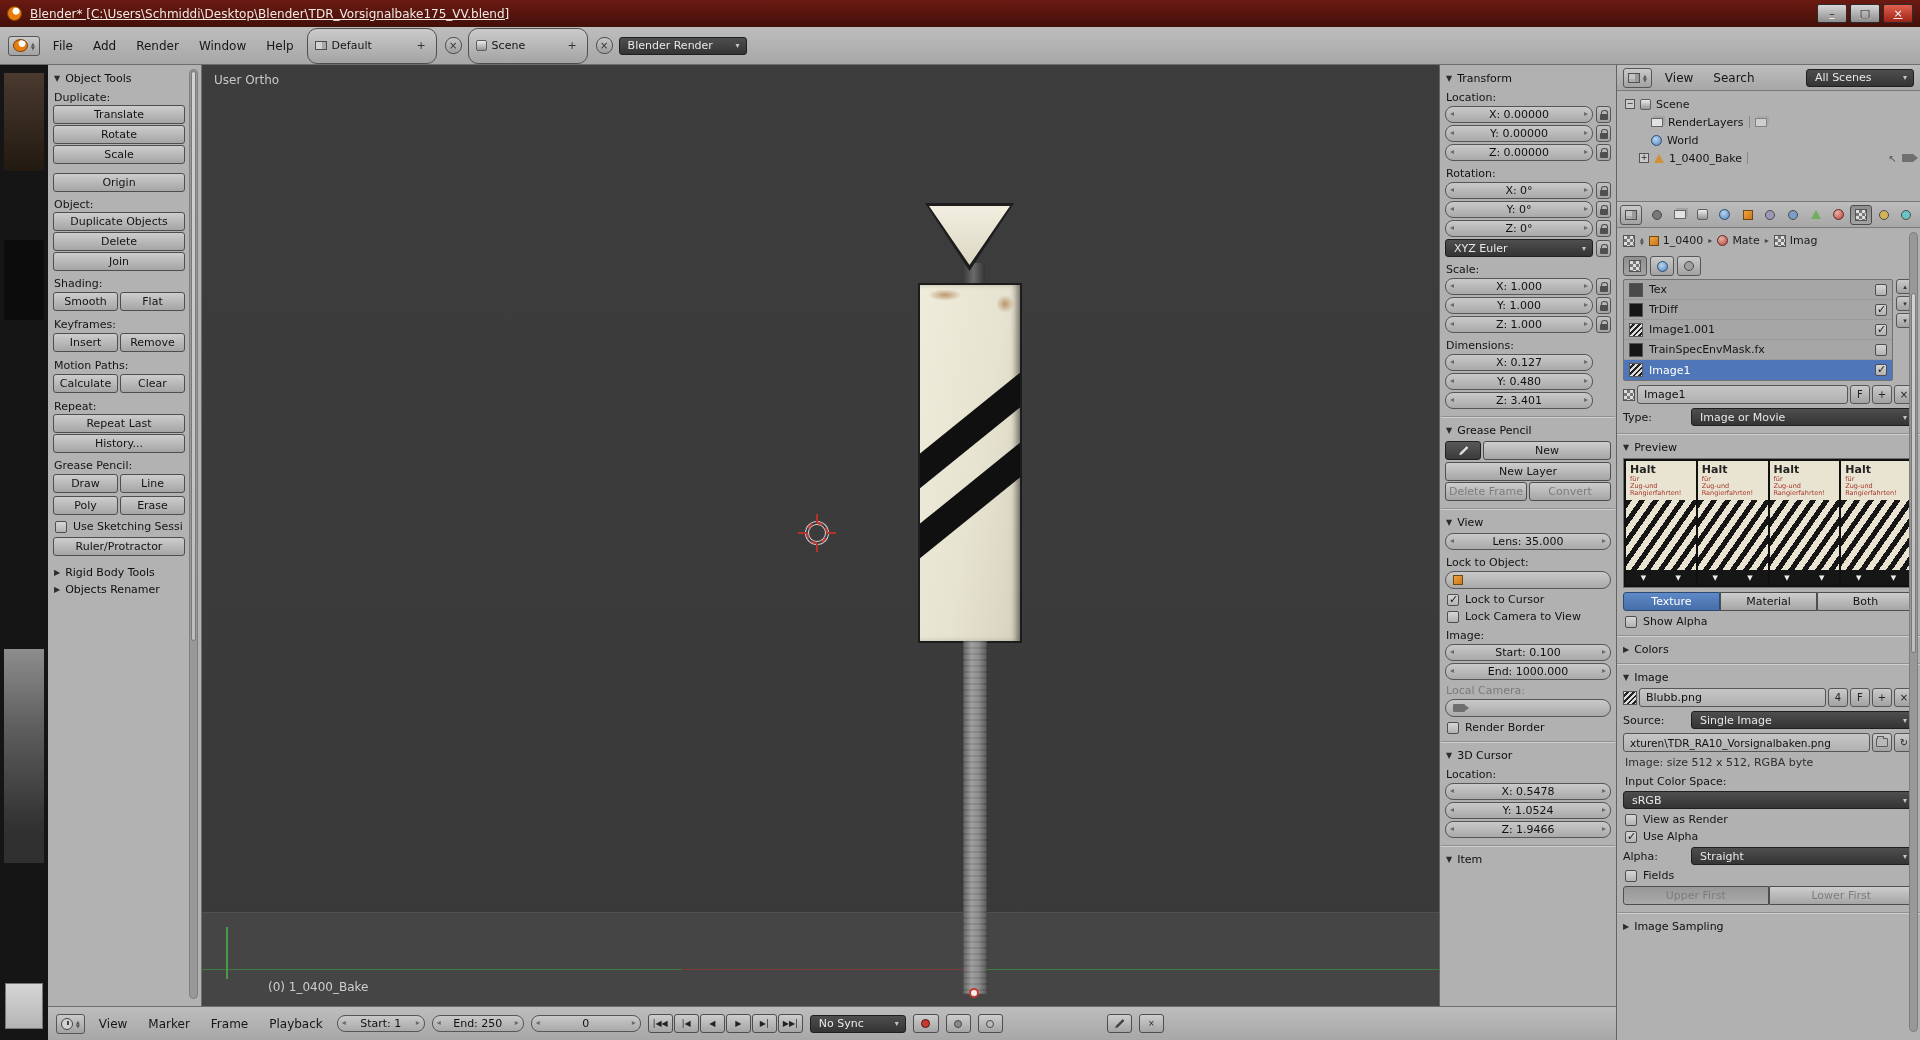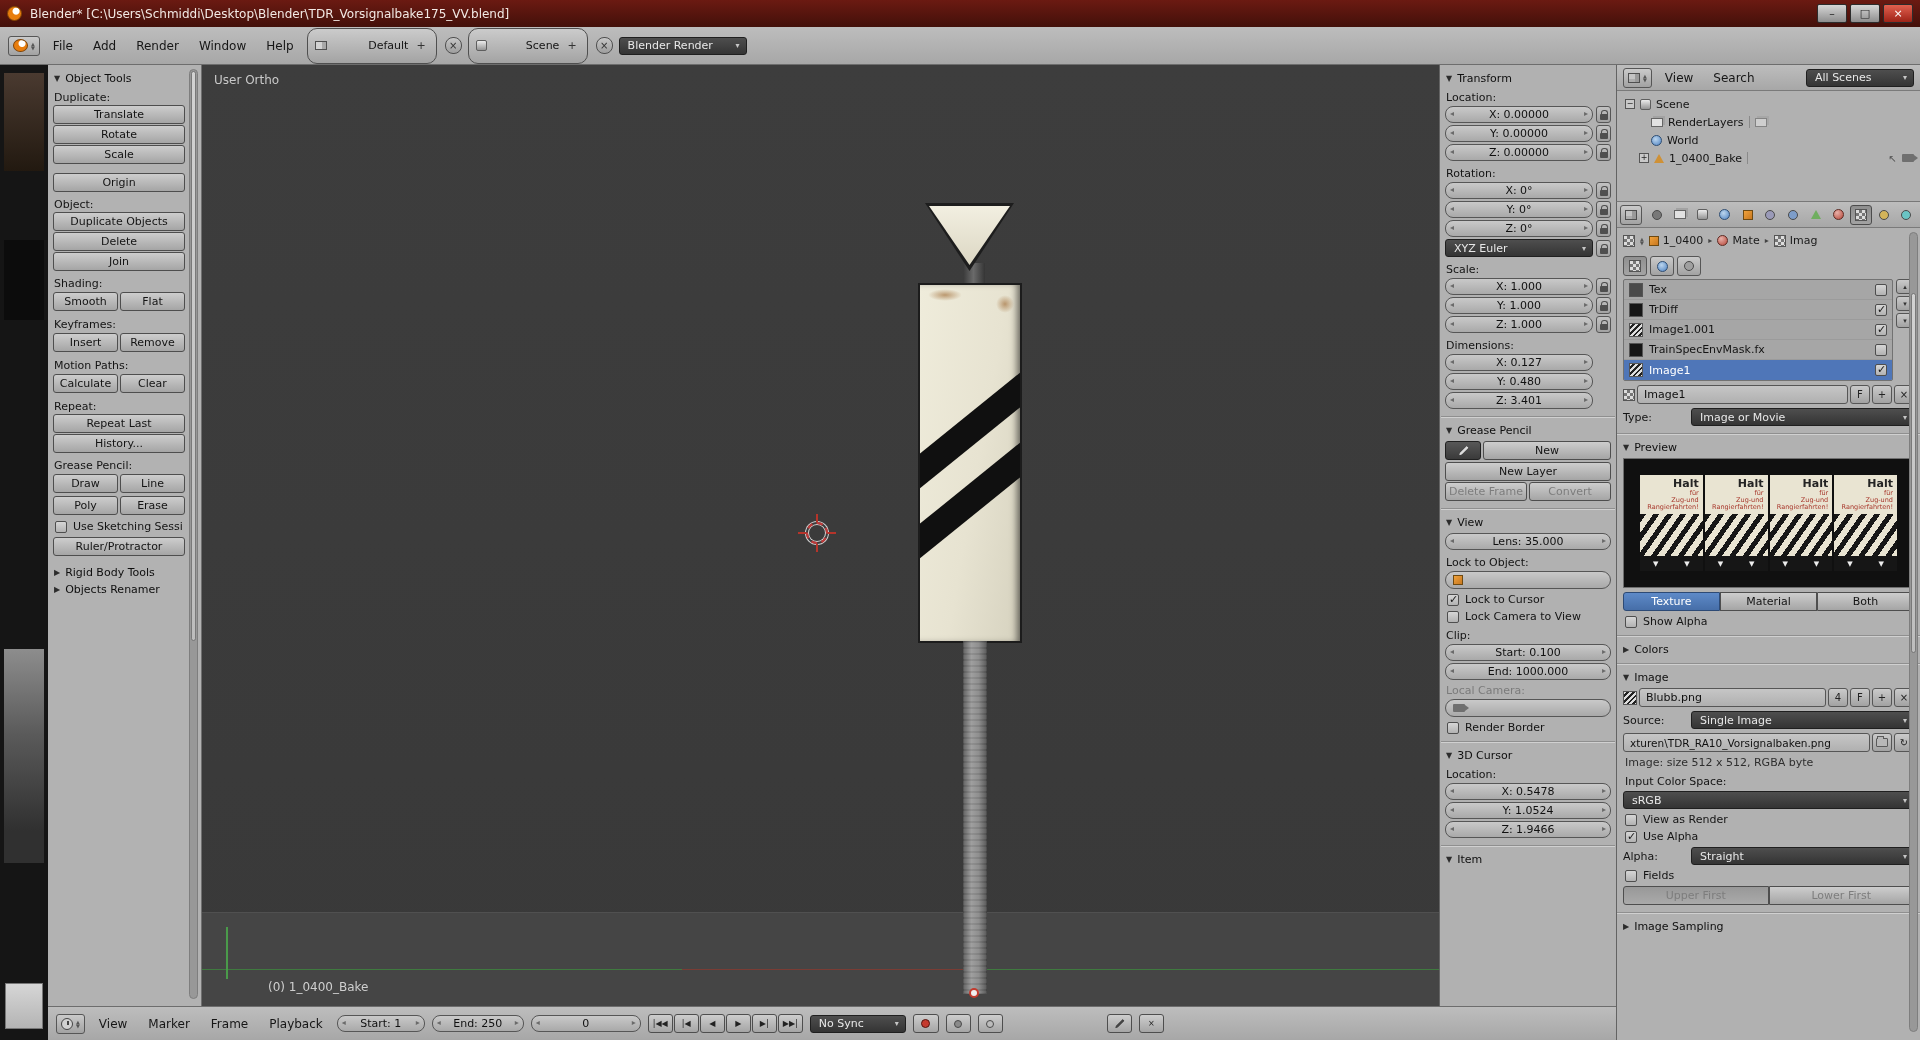--- a/index.html
+++ b/index.html
@@ -87,32 +87,32 @@
             clip-path:polygon(0 0,100% 0,100% 80%,50% 100%,0 80%); }
   .clockic { width:12px; height:12px; border-radius:50%; border:1px solid #444; background:#d2d2d2; position:relative; }
   .clockic::before { content:""; position:absolute; left:5px; top:2px; width:2px; height:4px; background:#444; }
   .recic { width:9px; height:9px; border-radius:50%; background:#c53a2e; border:1px solid #551510; }
   .rlayic { width:12px; height:9px; background:#e2e2e2; border:1px solid #666; box-shadow:2px -2px 0 0 #a2a2a2; }
   .udarrows { display:flex; flex-direction:column; font-size:5px; line-height:4px; color:#555; }
   .pipe { width:1px; height:12px; background:#8a8a8a; }
 
   
   .titlebar { left:0; top:0; width:1920px; height:27px; display:flex; align-items:center; gap:8px;
-              padding:0 7px; background:linear-gradient(#6b1a12,#43100a); color:#f2e9e4; font-size:12px; }
+              padding:0 7px; background:linear-gradient(#6b1a12,#43100a); color:#f2e9e4; font-size:12px;text-decoration:underline; }
   .title-text { white-space:nowrap; overflow:hidden; }
   .win-btns { margin-left:auto; display:flex; gap:3px; }
   .win-btn { width:30px; height:19px; border-radius:2px; border:1px solid #2c2c2c; font-size:11px;
              display:flex; align-items:center; justify-content:center; color:#1d1d1d;
              background:linear-gradient(#d6d6d6,#8e8e8e); }
   .win-btn.close { background:linear-gradient(#e2604f,#9e2317); color:#fff; }
 
   .infobar { left:0; top:27px; width:1920px; height:38px; display:flex; align-items:center; gap:6px;
              padding:0 8px; background:linear-gradient(#bdbdbd,#a7a7a7); border-bottom:1px solid #6d6d6d; }
   .idsel { display:flex; align-items:center; gap:5px; height:15px; padding:17px 7px; border-radius:10px;
-           border:1px solid #4f4f4f; background:linear-gradient(#cbcbcb,#a3a3a3);text-align:right; }
+           border:1px solid #4f4f4f; background:linear-gradient(#cbcbcb,#a3a3a3); }
   .idsel .seg { padding:0 3px; color:#333; }
   .xbtn { width:17px; height:17px; border-radius:8px; border:1px solid #4f4f4f; margin-left:2px;
           background:linear-gradient(#c6c6c6,#9e9e9e); display:flex; align-items:center; justify-content:center;
           font-size:10px; color:#333; }
   .stats { display:flex; align-items:center; gap:6px; margin-left:14px; font-size:11px; color:#1c1c1c; white-space:nowrap; }
 
   .leftstrip { left:0; top:65px; width:48px; height:975px; background:#151515; }
   .thumbA { left:4px; top:8px;  width:40px; height:98px;  background:linear-gradient(#4a3a30,#221910); }
   .thumbB { left:4px; top:175px; width:40px; height:80px; background:#0c0c0c; }
   .thumbC { left:4px; top:584px; width:40px; height:214px;
@@ -207,21 +207,21 @@
           display:flex; align-items:center; justify-content:center; background:linear-gradient(#cacaca,#a2a2a2); }
   .dbrow { display:flex; align-items:center; gap:2px; margin:4px 6px; }
   .dbrow .txtfield { flex:1; }
   .smbtn { width:20px; height:19px; flex:0 0 20px; border-radius:3px; border:1px solid #565656;
           background:linear-gradient(#cacaca,#a2a2a2); display:flex; align-items:center; justify-content:center;
           font-size:10px; color:#222; }
   .lblrow { display:flex; align-items:center; gap:6px; margin:3px 6px; }
   .lblrow .lab { width:62px; flex:0 0 62px; }
   .lblrow .dd { flex:1; }
   .preview-box { margin:2px 6px; height:130px; border:1px solid #6f6f6f; background:#101010;
-          display:flex; gap:2px; padding:16px;text-align:right; }
+          display:flex; gap:2px; padding:2px; }
   .tile { flex:1; background:#e9e4d2; display:flex; flex-direction:column; overflow:hidden; }
   .t-halt { font-weight:bold; font-size:11px; color:#242424; padding:2px 4px 0; }
   .t-red { color:#a8372b; font-size:6.5px; line-height:7px; padding:0 4px; white-space:nowrap; }
   .t-stripes { flex:1; margin-top:3px; background:repeating-linear-gradient(125deg,#161616 0 5px,#e9e4d2 5px 11px); }
   .t-arrows { height:15px; background:#161616; display:flex; justify-content:space-around; align-items:center;
           color:#eee; font-size:7px; }
   .previewtabs { display:flex; margin:4px 6px 2px; }
   .previewtabs .btn { flex:1; border-radius:0; }
   .previewtabs .btn:first-child { border-radius:3px 0 0 3px; }
   .previewtabs .btn:last-child  { border-radius:0 3px 3px 0; }
@@ -473,21 +473,21 @@
       <span class="cubeic"></span>
     </div>
   <div class="cbrow">
     <span class="cb checked"></span>
     <span>Lock to Cursor</span>
   </div>
   <div class="cbrow">
     <span class="cb"></span>
     <span>Lock Camera to View</span>
   </div>
-  <div class="sec">Clip:</div>
+  <div class="sec">Image:</div>
   <div class="numfield" style="margin:2px 0;">Start: 0.100</div>
   <div class="numfield" style="margin:2px 0;">End: 1000.000</div>
   <div class="graylab">Local Camera:</div>
   <div class="objfield">
       <span class="camic"></span>
     </div>
   <div class="cbrow">
     <span class="cb"></span>
     <span>Render Border</span>
   </div>

